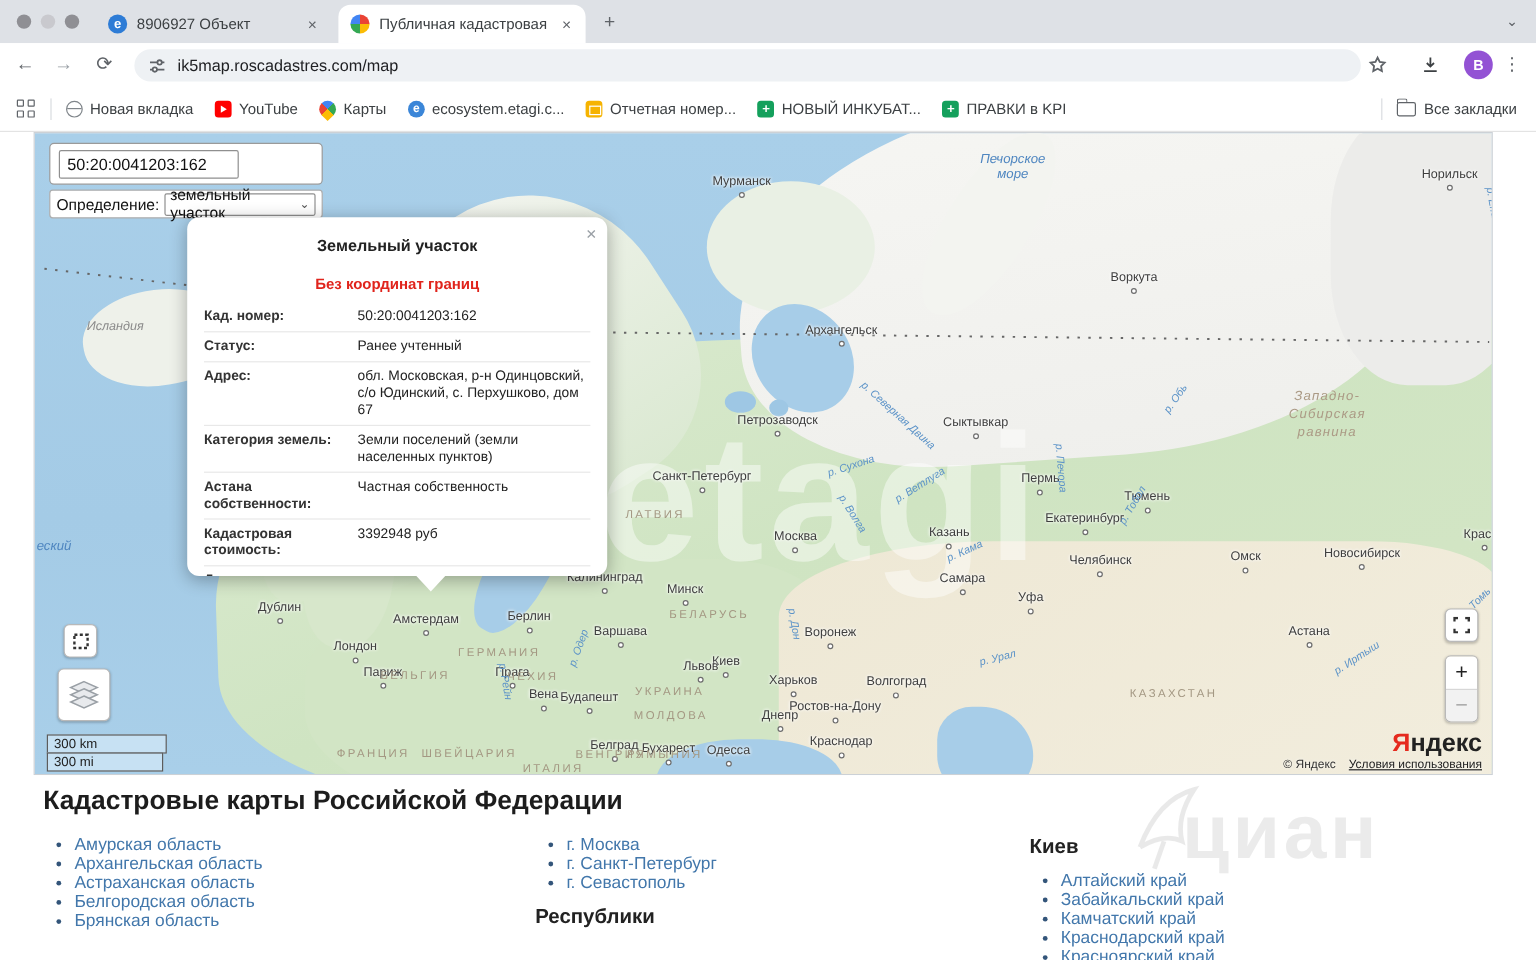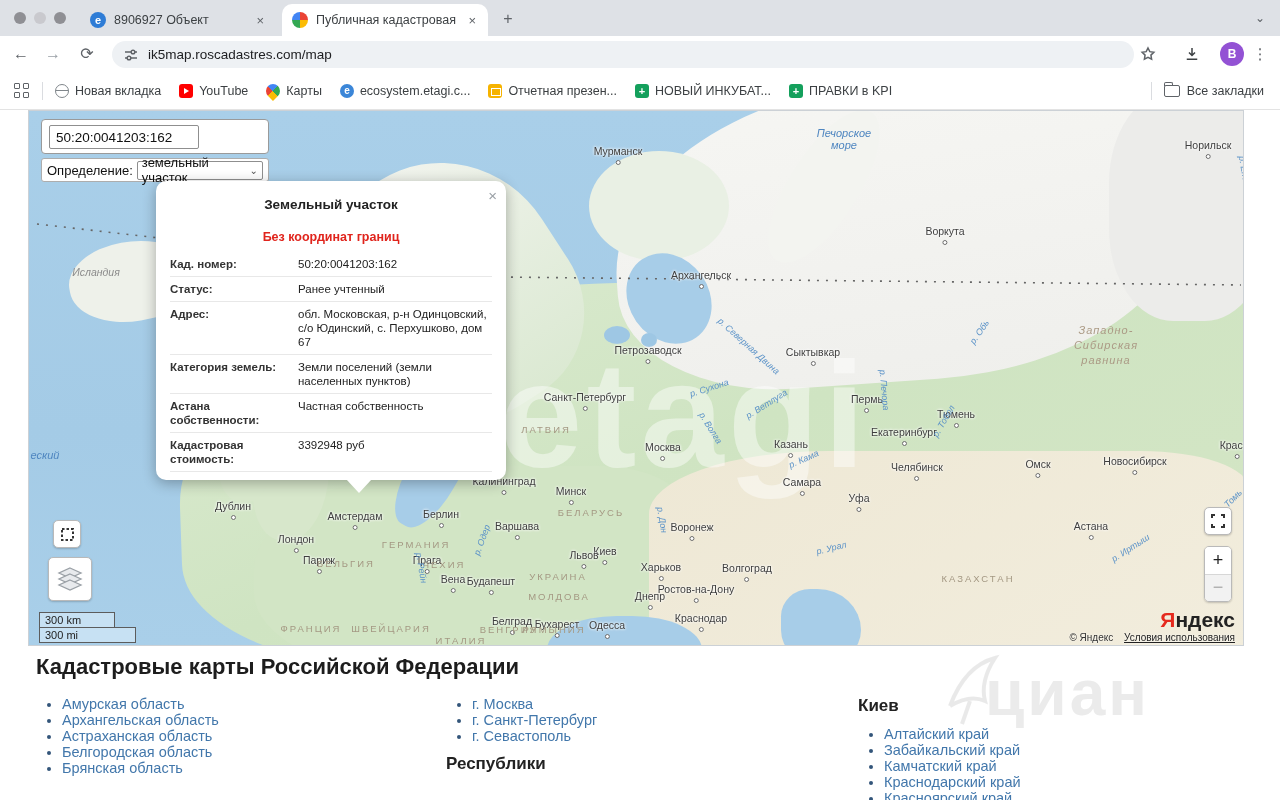--- a/index.html
+++ b/index.html
@@ -98,21 +98,21 @@
   .defselect .chev { color:#555; font-size:10px; }
 
   .sq-btn { position:absolute; background:#fff; border:1px solid #b9b9b9; border-radius:5px; box-shadow:0 1px 2px rgba(0,0,0,.2); z-index:8; display:flex; align-items:center; justify-content:center; }
   .b-select { left:24px; top:409px; width:28px; height:28px; }
   .b-layers { left:19px; top:446px; width:44px; height:44px; }
   .b-full { left:1175px; top:396px; width:28px; height:28px; }
   .zoomctl { position:absolute; left:1175px; top:435px; width:28px; height:56px; border:1px solid #b9b9b9; border-radius:5px; overflow:hidden; box-shadow:0 1px 2px rgba(0,0,0,.2); z-index:8; }
   .zin { height:28px; background:#fff; text-align:center; font-size:18px; line-height:27px; color:#222; border-bottom:1px solid #d7d7d7; }
   .zout { height:27px; background:#f2f2f2; text-align:center; font-size:18px; line-height:25px; color:#aaa; }
   .scalebar { position:absolute; background:rgba(205,228,244,.85); border:1px solid #5c5c5c; font-size:11px; color:#222; padding:0 5px; line-height:14px; z-index:8; }
-  .sc-km { left:10px; top:501px; width:76px; height:16px; }
+  .sc-km { left:10px; top:501px; width:100px; height:16px; }
   .sc-mi { left:10px; top:516px; width:97px; height:16px; }
 
   .ylogo { position:absolute; right:8px; top:497px; font-size:21px; font-weight:bold; color:#222; z-index:8; }
   .ylogo .ya { color:#e52a1e; }
   .attrib { position:absolute; right:8px; top:521px; font-size:10px; color:#333; z-index:8; text-shadow:0 0 3px #fff; }
   .attrib .terms { text-decoration:underline; margin-left:8px; color:#222; }
 
   
   .popup { position:absolute; left:127px; top:70px; width:350px; background:#fff; border-radius:10px;
     box-shadow:0 3px 14px rgba(0,0,0,.3); z-index:10; padding:10px 14px 0; }
@@ -214,21 +214,21 @@
       <span class="bm">
         <span class="fav14 f-pin"></span>
         <span>Карты</span>
       </span>
       <span class="bm">
         <span class="fav14 f-etagi">e</span>
         <span>ecosystem.etagi.c...</span>
       </span>
       <span class="bm">
         <span class="fav14 f-slides"></span>
-        <span>Отчетная презен...</span>
+        <span>Отчетная номер...</span>
       </span>
       <span class="bm">
         <span class="fav14 f-sheets"></span>
         <span>НОВЫЙ ИНКУБАТ...</span>
       </span>
       <span class="bm">
         <span class="fav14 f-sheets"></span>
         <span>ПРАВКИ в  KPI</span>
       </span>
     </span>

